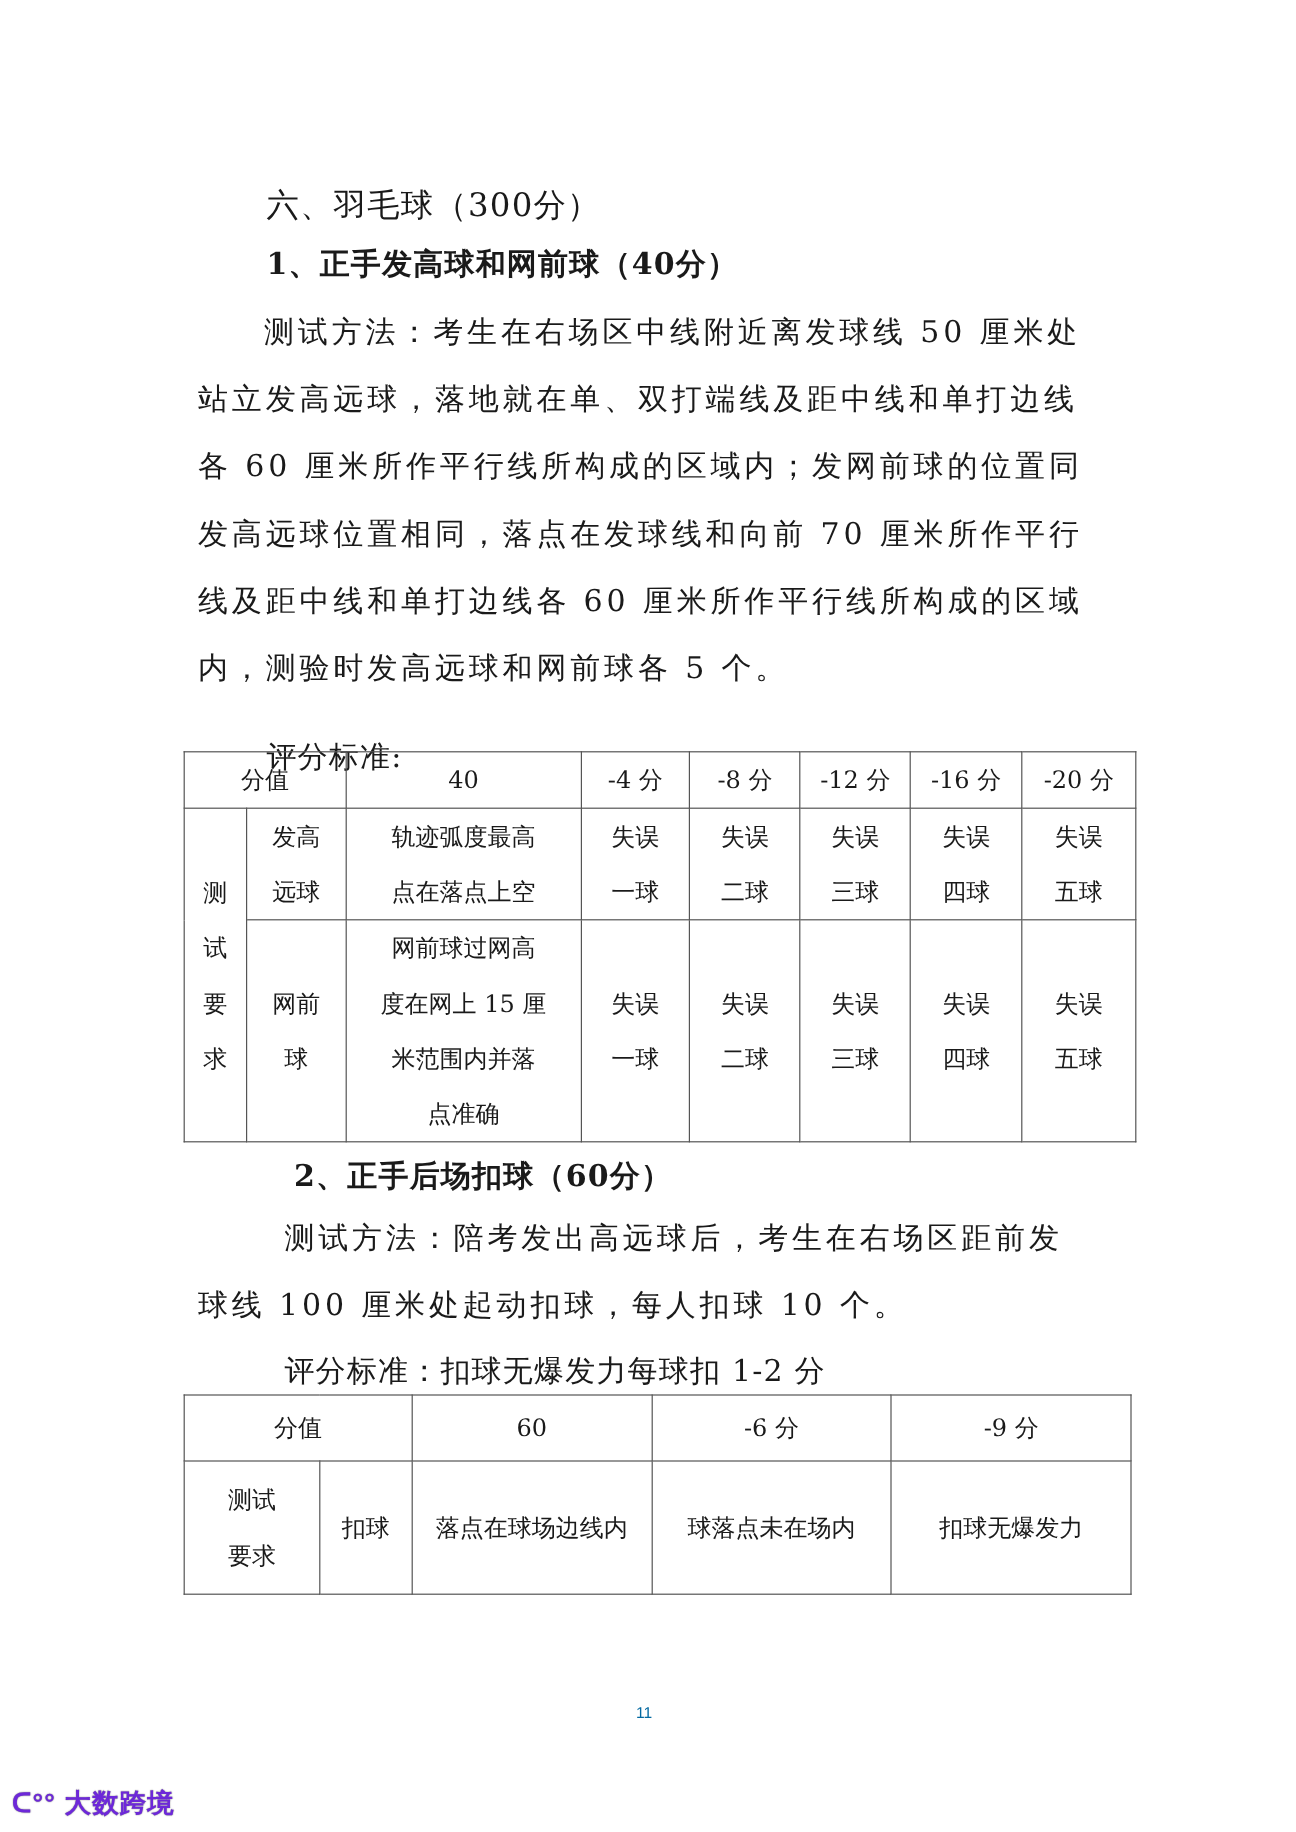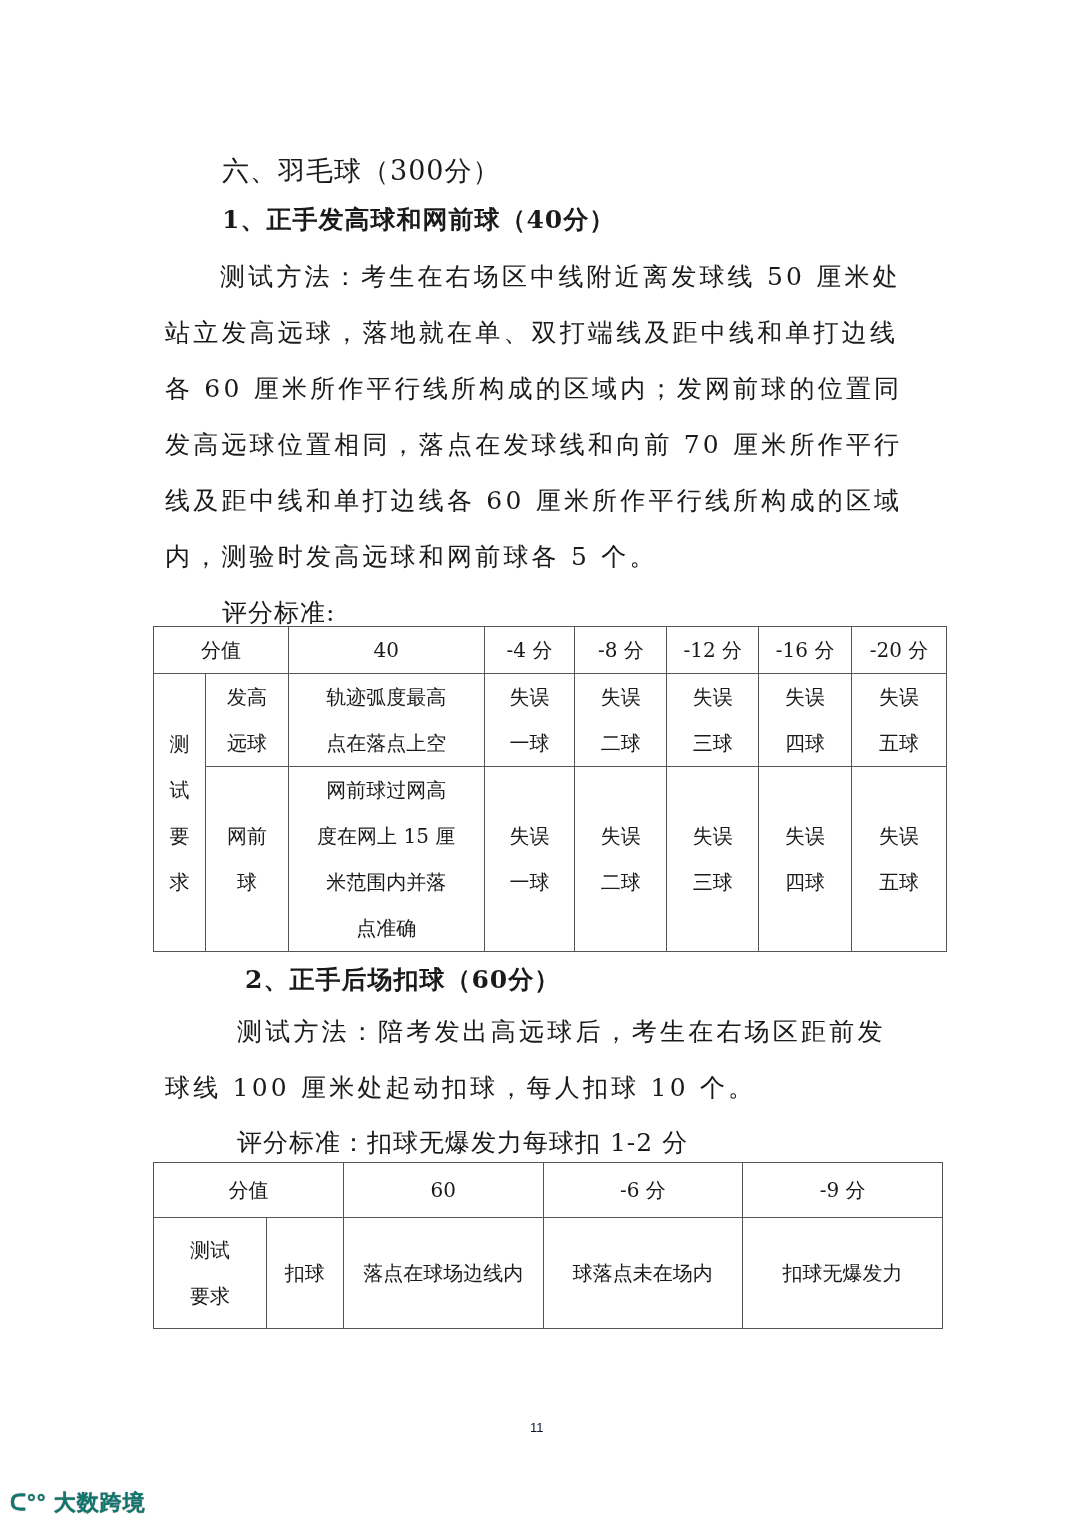--- a/index.html
+++ b/index.html
@@ -15,40 +15,40 @@
   table { border-collapse:collapse; position:absolute; font-size:20px; }
   td { border:1.5px solid #555; text-align:center; vertical-align:middle; padding:0; line-height:46px; }
   .t1 { left:153px; top:626px; width:794px; }
   .t1 tr.hdr td { height:42px; }
   .t1 tr.r1 td { height:92px; }
   .t1 tr.r2 td { height:178px; }
   .t2 { left:153px; top:1162px; width:790px; }
   .t2 tr.hdr td { height:54px; }
   .t2 tr.r1 td { height:110px; }
   .stack span { display:block; }
-  .pagenum { left:530px; top:1420px; font-size:13px; font-family:"Liberation Sans",sans-serif; color:#0f172a; }
-  .wm { left:10px; top:1488px; font-size:22px; color:#0f766e; font-family:"Liberation Sans",sans-serif;
+  .pagenum { left:530px; top:1420px; font-size:13px; font-family:"Liberation Sans",sans-serif; color:#0369a1; }
+  .wm { left:10px; top:1488px; font-size:22px; color:#6d28d9; font-family:"Liberation Sans",sans-serif;
         text-shadow:0 0 1px #999, 0 0 1px #999; letter-spacing:1px; font-weight:bold; white-space:nowrap; }
 </style>
 </head>
 <body>
 
 <div class="abs h1">六、羽毛球（300分）</div>
 <div class="abs h2">1、正手发高球和网前球（40分）</div>
 
 <div class="abs para p1">
   <div class="line">测试方法：考生在右场区中线附近离发球线 50 厘米处</div>
   <div class="line">站立发高远球，落地就在单、双打端线及距中线和单打边线</div>
   <div class="line">各 60 厘米所作平行线所构成的区域内；发网前球的位置同</div>
   <div class="line">发高远球位置相同，落点在发球线和向前 70 厘米所作平行</div>
   <div class="line">线及距中线和单打边线各 60 厘米所作平行线所构成的区域</div>
   <div class="line">内，测验时发高远球和网前球各 5 个。</div>
 </div>
 
-<div class="abs label" style="left:222px; top:596px;text-align:center;">评分标准:</div>
+<div class="abs label" style="left:222px; top:614px;text-align:center;">评分标准:</div>
 
 <table class="t1">
   <colgroup>
     <col style="width:52px">
       <col style="width:83px">
       <col style="width:196px">
     <col style="width:91px">
       <col style="width:92px">
       <col style="width:92px">
       <col style="width:93px">

